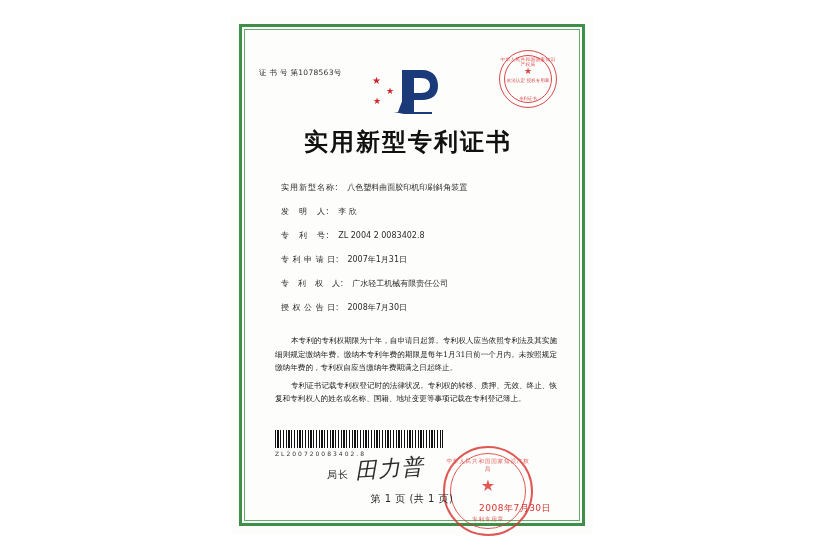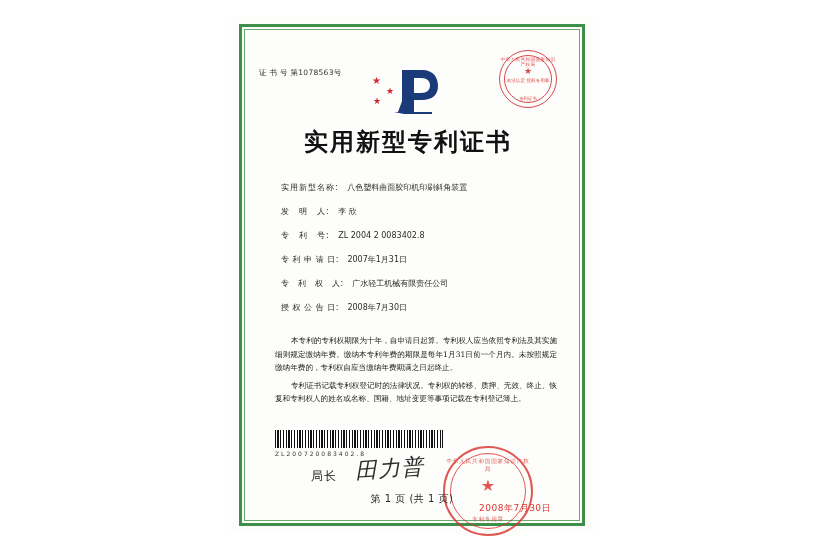--- a/index.html
+++ b/index.html
@@ -163,23 +163,23 @@
     position: absolute;
     left: 44px;
     top: 434px;
     font-size: 6px;
     color: #333;
     letter-spacing: 2px;
   }
 
   .sign-label {
     position: absolute;
-    left: 80px;
+    left: 96px;
     top: 452px;
-    font-size: 12px;
+    font-size: 10px;
     color: #222;
     letter-spacing: 1px;
   }
   .signature {
     position: absolute;
     left: 124px;
     top: 438px;
     font-family: "DejaVu Serif", "Liberation Serif", serif;
     font-size: 22px;
     color: #1a1a1a;

